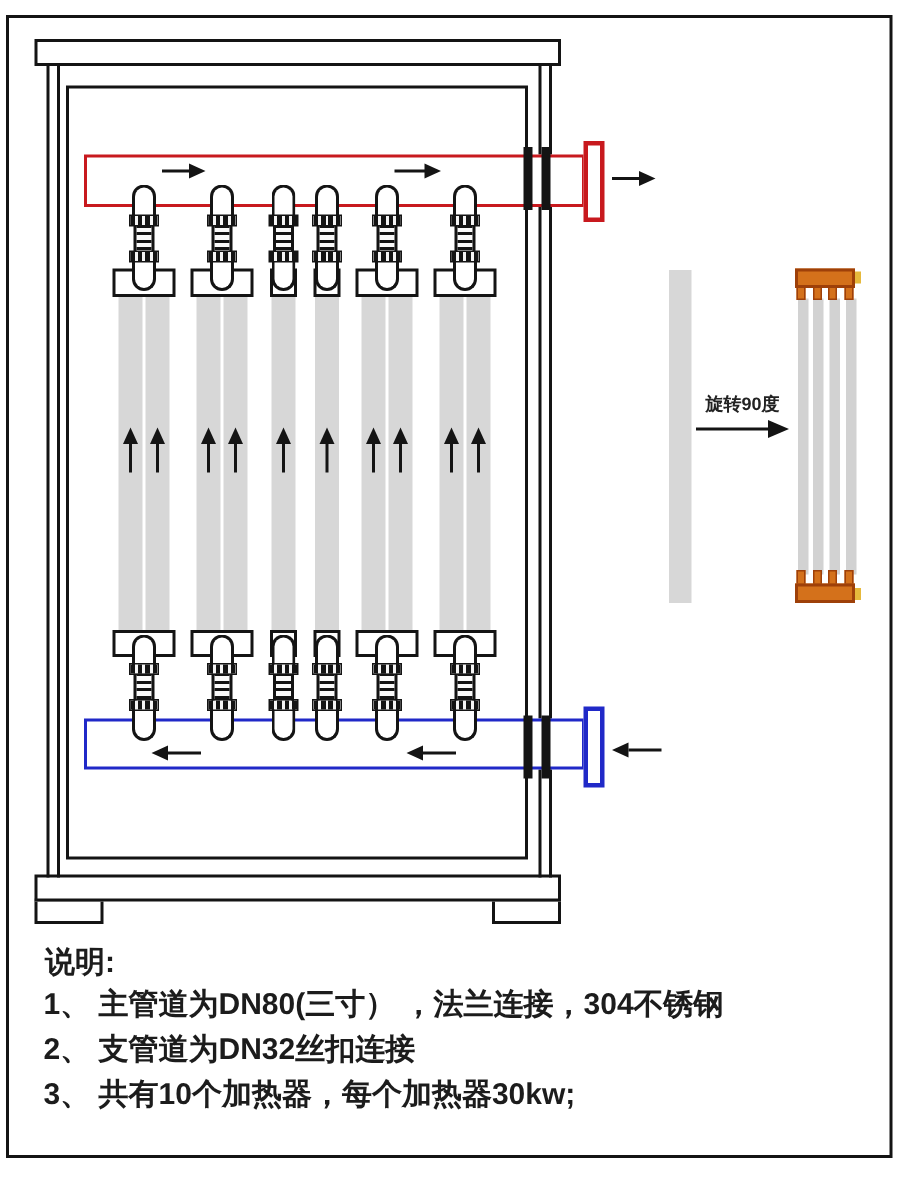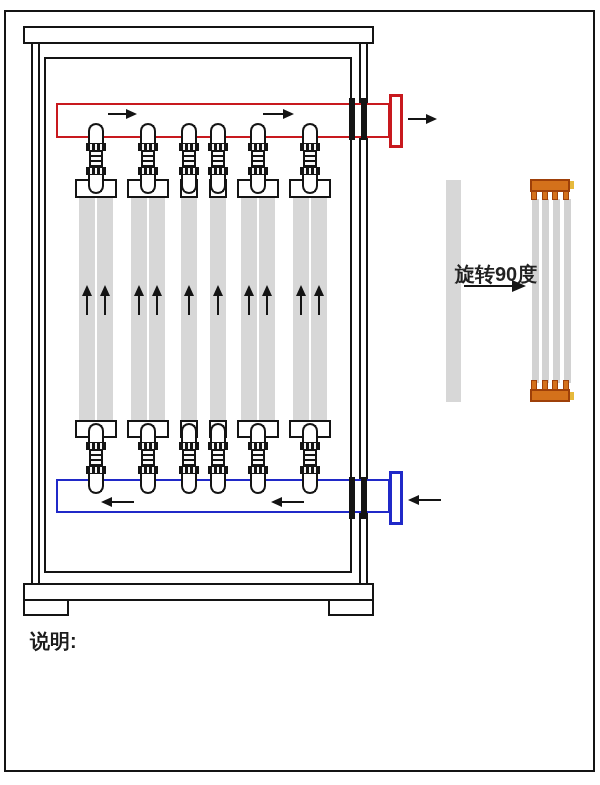--- a/index.html
+++ b/index.html
@@ -50,21 +50,21 @@
            border-right:11px solid #141414; z-index: 4; }
   .ah-right-big { width:0; height:0; border-top:6px solid transparent; border-bottom:6px solid transparent;
            border-left:14px solid #141414; z-index: 4; }
   
   .side-bar { background: #d7d7d7; z-index: 1; }
   .rot-header { background: #d4711b; border: 2px solid #9e4009; z-index: 3; }
   .rot-tab { background: #e6b93c; z-index: 1; }
   .rot-stub { background: #d4711b; border: 1px solid #9e4009; z-index: 2; }
   .rot-tube { background: #d2d2d2; z-index: 1; }
   .rotate-label {
-    font-size: 20px; font-weight: 700; color: #222;
+    font-size: 12px; font-weight: 700; color: #222;
     text-align: center; z-index: 2; white-space: nowrap;
   }
   
   .notes-title { font-size: 20px; font-weight: 600; color: #1c1c1c; }
   .note-line   { font-size: 20px; font-weight: 600; color: #1c1c1c; line-height: 30px; white-space: nowrap; }
 </style>
 </head>
 <body>
 
 <div class="page" id="scene">
@@ -230,14 +230,19 @@
       <div class="abs flange-bar" style="left: 300px; top: 143px; width: 20px; height: 8px;"></div>
       <div class="abs flange-bar" style="left: 300px; top: 167px; width: 20px; height: 8px;"></div>
       <div class="abs neck-top" style="left: 302px; top: 423px; width: 16px; height: 21px;"></div>
       <div class="abs bellows" style="left: 303px; top: 449px; width: 14px; height: 19px;"></div>
       <div class="abs flange-bar" style="left: 300px; top: 442px; width: 20px; height: 8px;"></div>
       <div class="abs flange-bar" style="left: 300px; top: 466px; width: 20px; height: 8px;"></div>
       <div class="abs dome-bot" style="left: 302px; top: 472px; width: 16px; height: 22px;"></div>
     </div>
 
   <div class="abs notes-title" style="left:30px; top:628px;">说明:</div>
+  <div class="abs" style="left:29px; top:655px;">
+    <div class="note-line">1、 主管道为DN80(三寸） ，法兰连接，304不锈钢</div>
+    <div class="note-line">2、 支管道为DN32丝扣连接</div>
+    <div class="note-line">3、 共有10个加热器，每个加热器30kw;</div>
+  </div>
 
 </div>
 
 </body></html>

